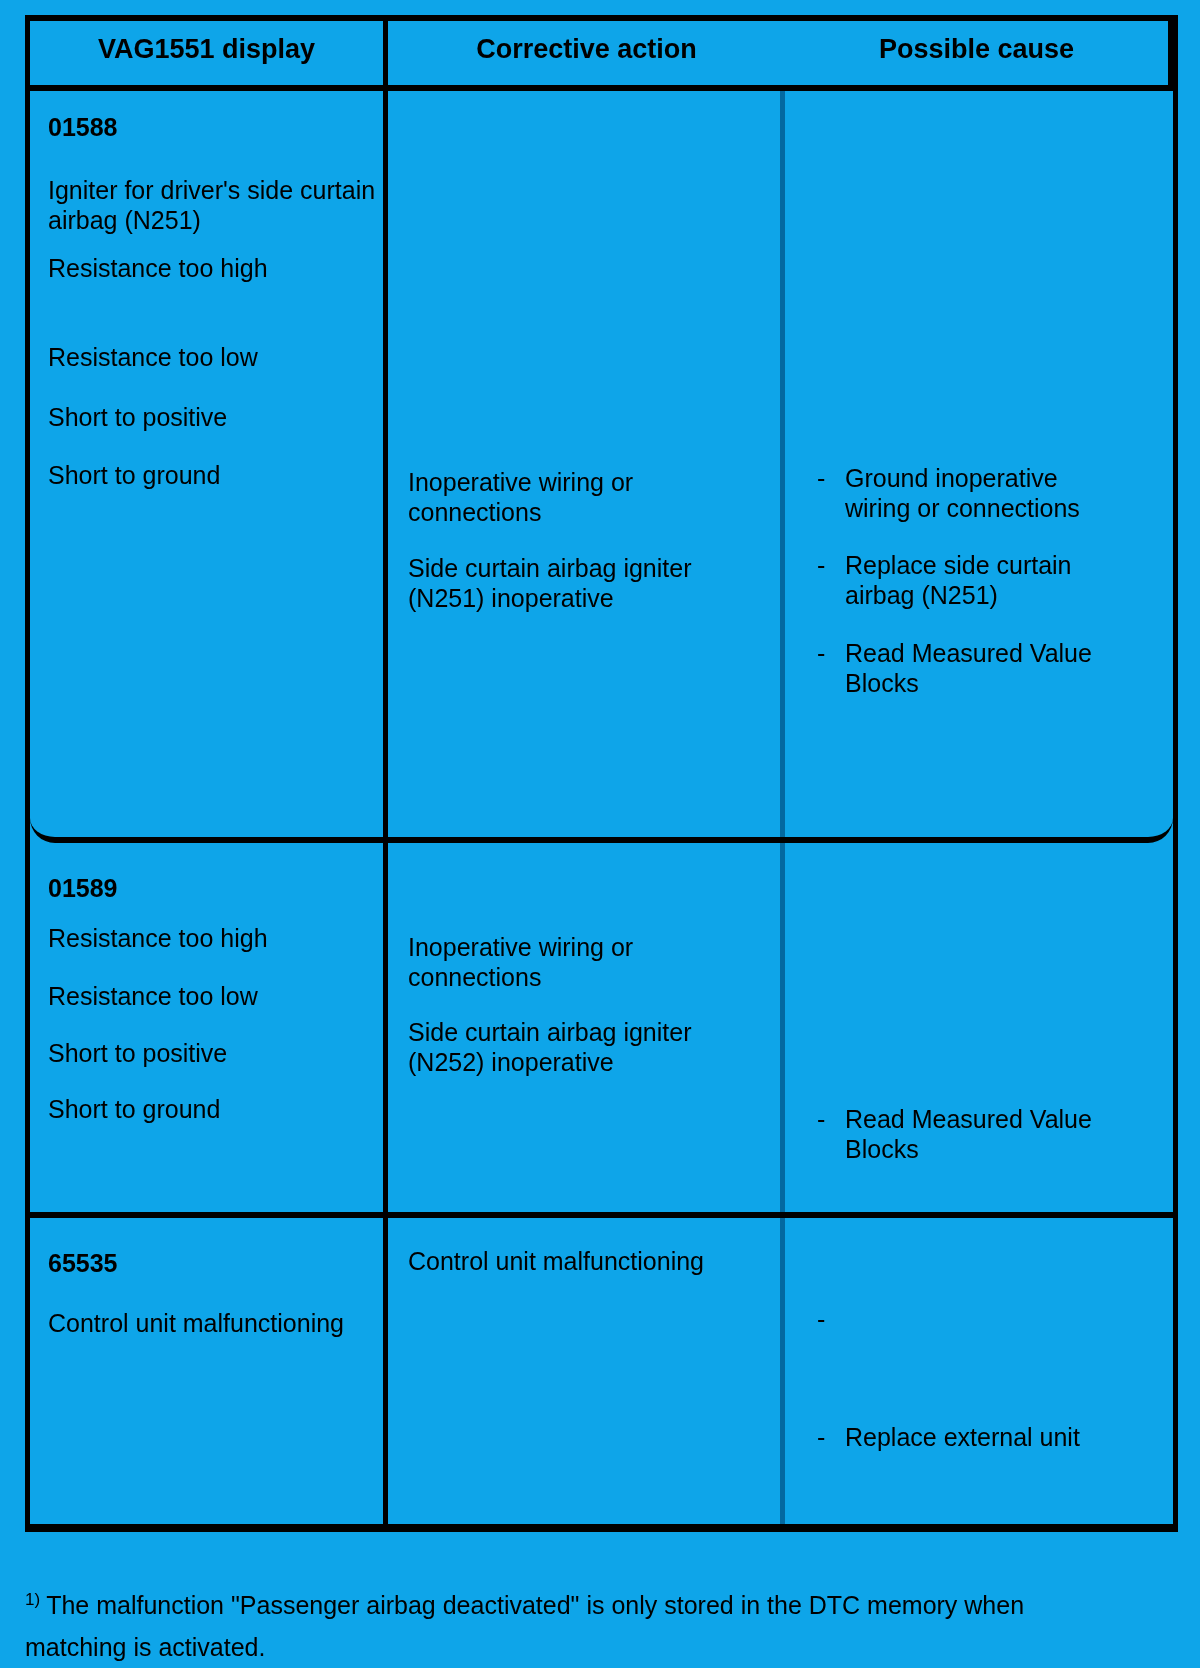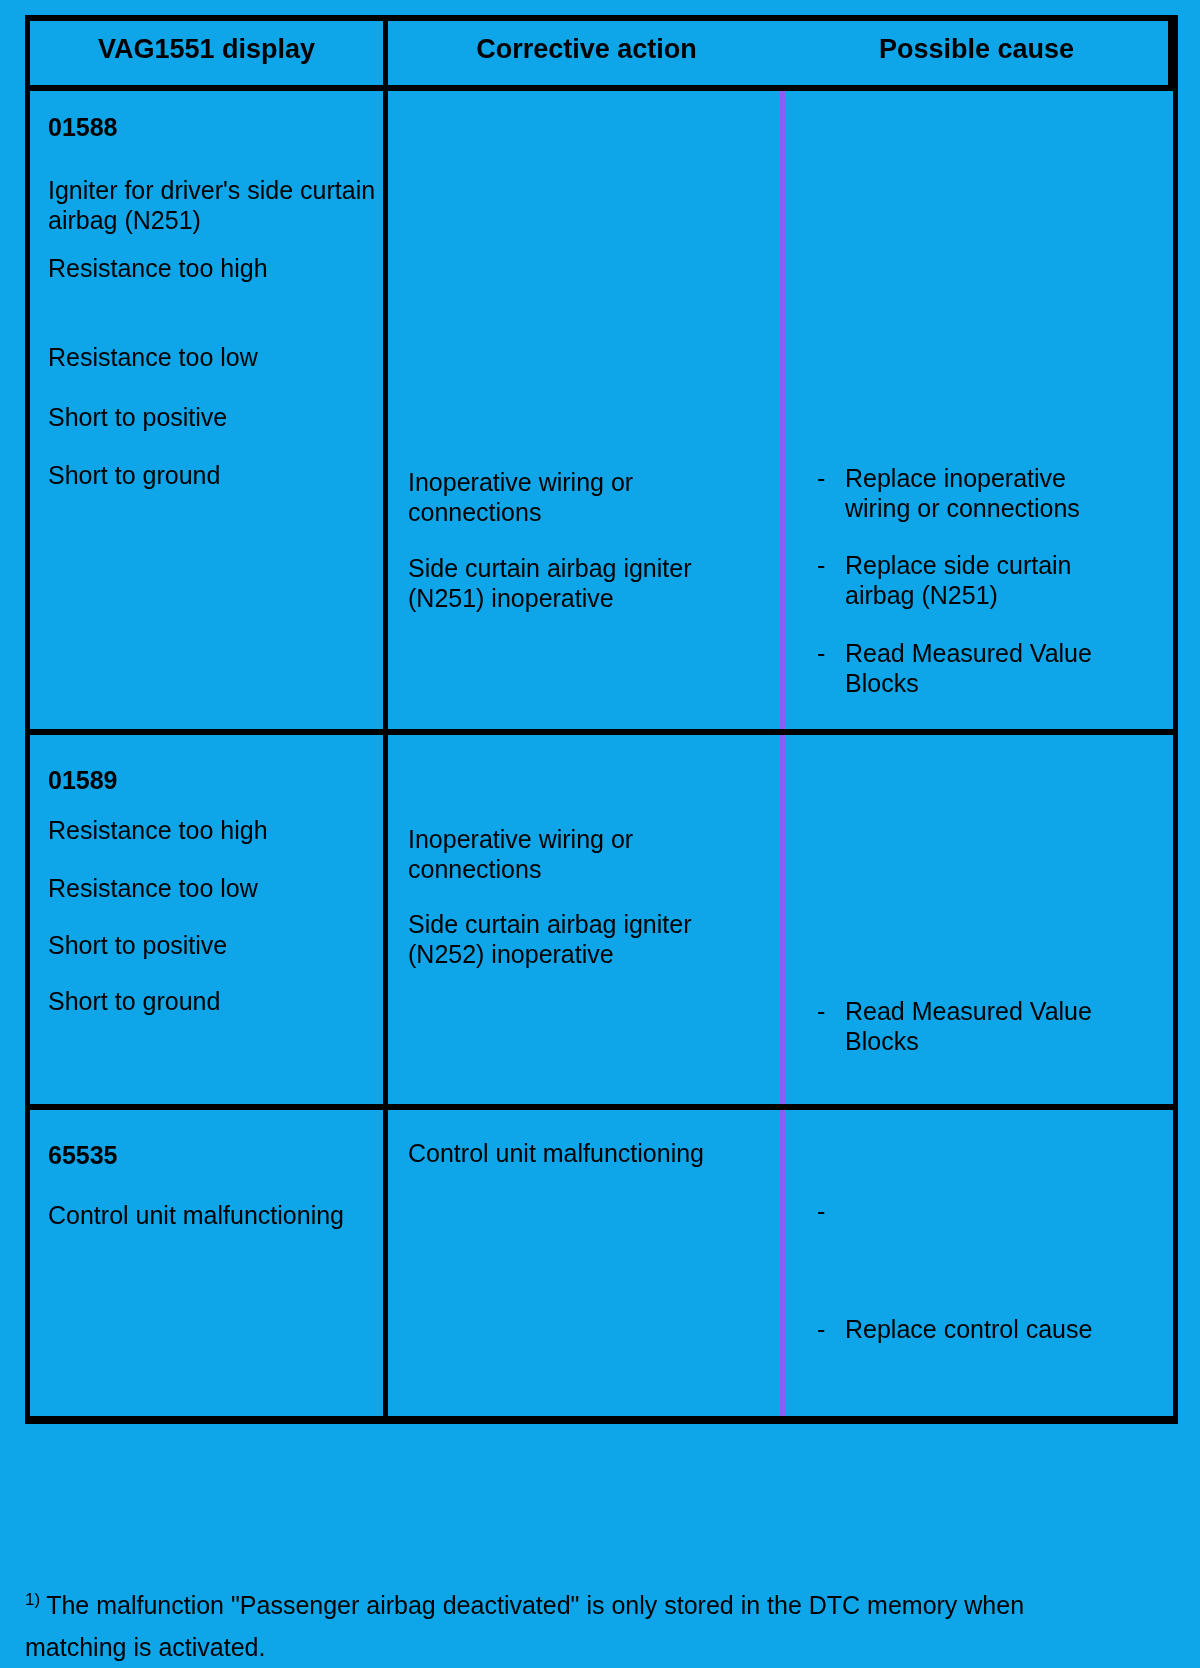--- a/index.html
+++ b/index.html
@@ -19,26 +19,26 @@
     border:5px solid #000;
     border-top-width:6px;
     border-bottom-width:8px;
   }
   .trow {
     display:grid;
     grid-template-columns:358px 397px 388px;
     border-bottom:6px solid #000;
   }
   .trow.header  { height:70px; }
-  .trow.r1      { height:644px; }
+  .trow.r1      { height:752px;border-radius:25px; }
   .trow.r2      { height:375px; }
   .trow.r3      { height:306px; border-bottom:none; }
   .cell { overflow:hidden; }
   .c1 { border-right:5px solid #000; padding-left:18px; padding-right:6px; }
-  .c2 { border-right:5px solid #8b5cf6; padding-left:20px; padding-right:6px; }
+  .c2 { border-right:5px solid #0369a1; padding-left:20px; padding-right:6px; }
   .c3 { padding-left:0; }
   .hcell {
     text-align:center;
     padding-top:13px;
     font-weight:700;
     font-size:27px;
     border-right:5px solid #000;
   }
   .hcell.nob { border-right:none; }
   .p {
@@ -86,21 +86,21 @@
       </div>
       <div class="cell c2">
         <div class="p" style="margin-top:376px">Inoperative wiring or
 connections</div>
         <div class="p" style="margin-top:26px">Side curtain airbag igniter
 (N251) inoperative</div>
       </div>
       <div class="cell c3">
         <div class="action" style="margin-top:372px">
           <span class="dash">-</span>
-          <span class="atext">Replace inoperative
+          <span class="atext">Ground inoperative
 wiring or connections</span>
         </div>
         <div class="action" style="margin-top:27px">
           <span class="dash">-</span>
           <span class="atext">Replace side curtain
 airbag (N251)</span>
         </div>
         <div class="action" style="margin-top:28px">
           <span class="dash">-</span>
           <span class="atext">Read Measured Value
@@ -139,21 +139,21 @@
       </div>
       <div class="cell c2">
         <div class="p" style="margin-top:28px">Control unit malfunctioning</div>
       </div>
       <div class="cell c3">
         <div class="action" style="margin-top:86px">
           <span class="dash">-</span>
         </div>
         <div class="action" style="margin-top:88px">
           <span class="dash">-</span>
-          <span class="atext">Replace control cause</span>
+          <span class="atext">Replace external unit</span>
         </div>
       </div>
     </div>
 
   </div>
 
   <div class="footnote"><span class="fmark">1)</span><span>The malfunction "Passenger airbag deactivated" is only stored in the DTC memory when
 matching is activated.</span></div>
 
 </div>

